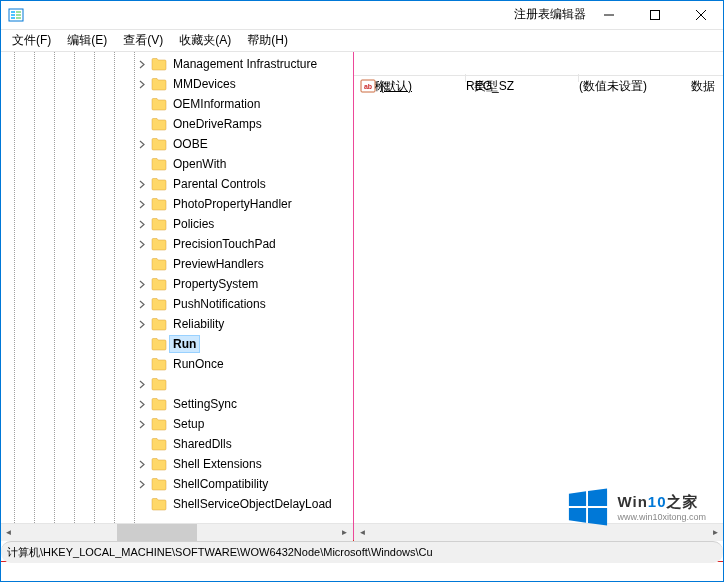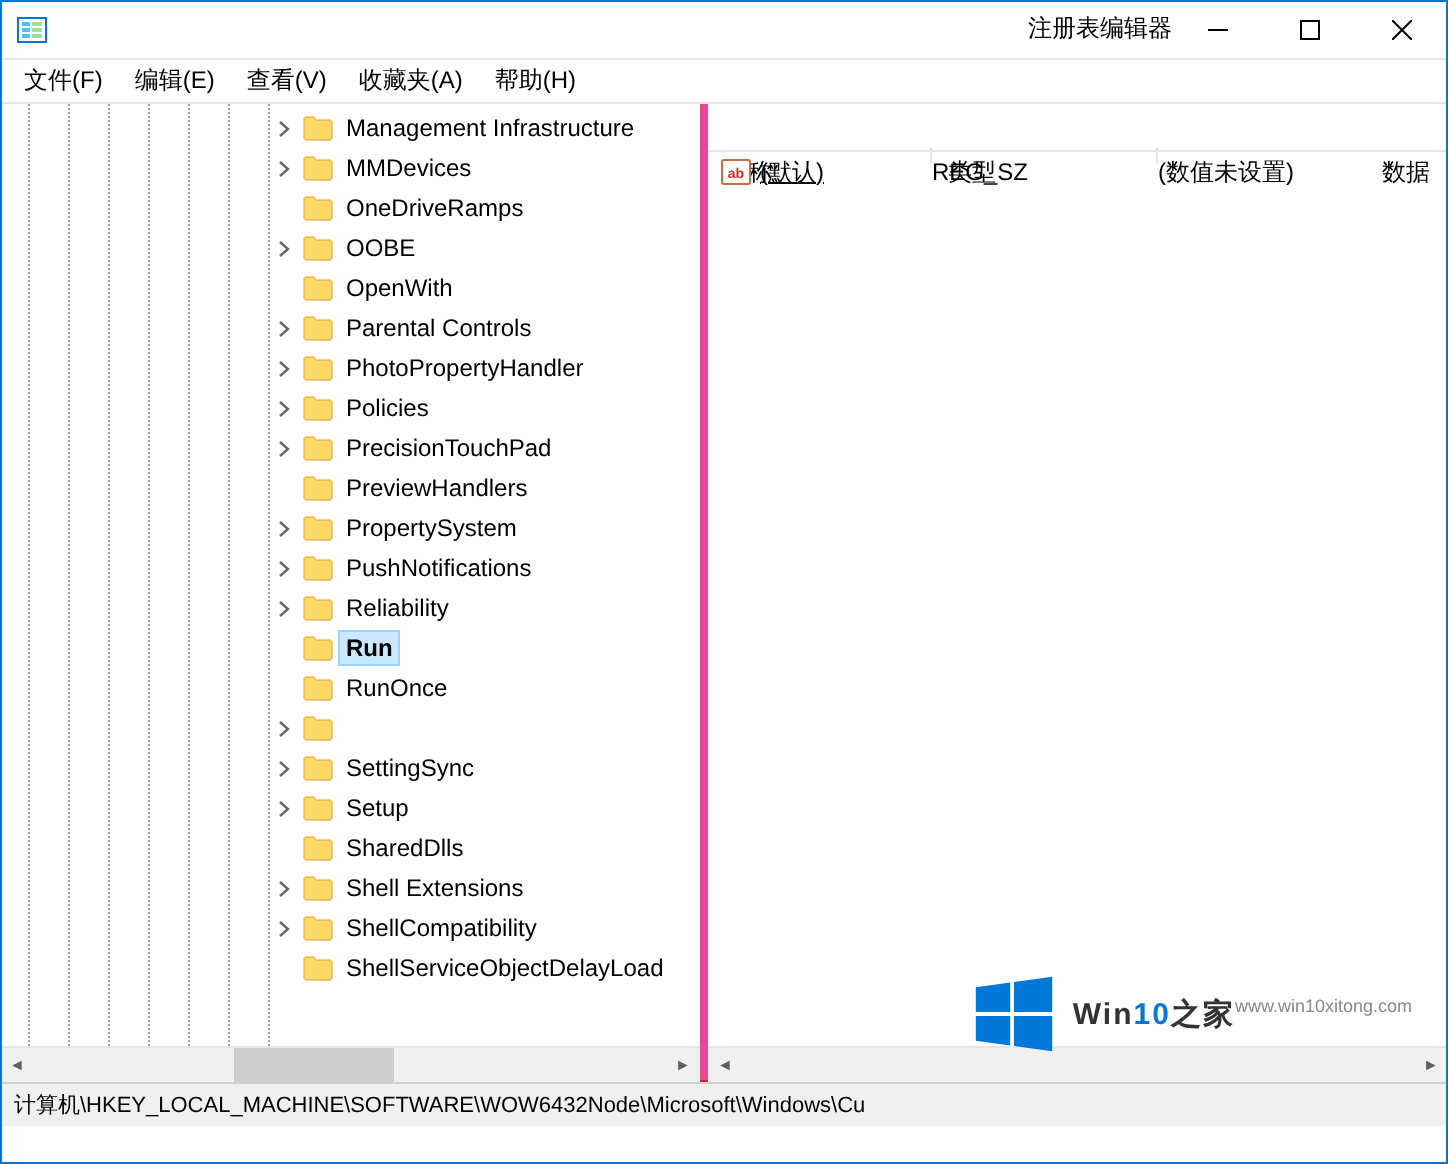--- a/index.html
+++ b/index.html
@@ -8,21 +8,21 @@
   .titlebar { height: 30px; background: #fff; display: flex; align-items: center; border-bottom: 1px solid #e5e5e5; }
   .titlebar-icon { width: 16px; height: 16px; margin: 0 6px 0 8px; display: inline-flex; }
   .titlebar-title { flex: 1; font-size: 12px; color: #000; text-align: right; }
   .win-controls { display: flex; height: 100%; }
   .win-btn { width: 46px; height: 30px; display: flex; align-items: center; justify-content: center; font-family: "Segoe MDL2 Assets", sans-serif; font-size: 10px; color: #000; }
 
   .menubar { height: 22px; display: flex; align-items: center; padding: 0 4px; background: #fff; border-bottom: 1px solid #e5e5e5; }
   .menu-item { padding: 2px 8px; font-size: 12px; color: #000; }
 
   .content { display: flex; height: 488px; }
-  .left-pane { width: 354px; border-right: 4px solid #ec4899; position: relative; display: flex; flex-direction: column; }
+  .left-pane { width: 354px; border-right: 1px solid #ec4899; position: relative; display: flex; flex-direction: column; }
   .right-pane { flex: 1; position: relative; display: flex; flex-direction: column; }
 
   .tree-area { flex: 1; overflow: hidden; position: relative; }
   .tree-lines { position: absolute; left: 0; top: 0; bottom: 0; display: flex; }
   .vline { width: 1px; height: 100%; background: repeating-linear-gradient(to bottom, #a0a0a0 0, #a0a0a0 1px, transparent 1px, transparent 2px); margin-left: 19px; }
   .vline:first-child { margin-left: 14px; }
 
   .tree-list { position: absolute; left: 135px; top: 2px; right: 0; overflow: hidden; }
   .tree-row { height: 20px; display: flex; align-items: center; white-space: nowrap; }
   .tree-row.selected .tree-label { background: #cce8ff; outline: 1px solid #99d1ff; font-weight: bold; }
@@ -47,26 +47,26 @@
 
   .list-body { flex: 1; overflow: hidden; }
   .list-row { display: flex; height: 20px; align-items: center; }
   .val-icon { width: 16px; height: 16px; margin: 0 4px 0 6px; display: inline-flex; }
   .val-icon svg { width: 16px; height: 16px; }
   .cell { font-size: 12px; color: #000; padding: 0 2px 0 0; }
   .cell.name { width: 86px; text-decoration: underline; }
   .cell.type { width: 113px; }
   .cell.data { flex: 1; }
 
-  .statusbar { height: 22px; background: #f0f0f0; border-top: 1px solid #d0d0d0; padding: 2px 6px; font-size: 11px; color: #000; overflow: hidden; white-space: nowrap; display: flex; align-items: center; }
+  .statusbar { height: 22px; background: #f0f0f0; border-top: 1px solid #d0d0d0; padding: 2px 6px; font-size: 11px; color: #000; overflow: hidden; white-space: nowrap; display: flex; align-items: center; border-radius: 10px; }
   .statusbar-wrap { border: 1px solid #d22; padding: 0; height: 22px; }
 
   .watermark { position: absolute; right: 18px; bottom: 54px; pointer-events: none; display: flex; align-items: center; gap: 8px; }
   .watermark .winlogo { width: 42px; height: 42px; }
-  .watermark .wmtext { display: flex; }
+  .watermark .wmtext { display: flex; flex-direction: column; }
   .wm-main { font-size: 15px; font-weight: bold; color: #333; letter-spacing: 1px; }
   .wm-main .accent { color: #0078d7; }
   .wm-sub { font-size: 9px; color: #888; }
 
   .outer-border { position: absolute; inset: 0; border: 1px solid #0078d7; pointer-events: none; }
 </style>
 </head>
 <body>
 
 <div class="titlebar">
@@ -142,20 +142,29 @@
               <svg width="9" height="9" viewBox="0 0 9 9">
                 <path d="M2 1 L6 4.5 L2 8" fill="none" stroke="#666" stroke-width="1.2"></path>
               </svg>
             </span>
             <span class="folder-icon">
               <svg viewBox="0 0 16 14">
                 <path d="M1 3 L1 12 C1 12.5 1.5 13 2 13 L14 13 C14.5 13 15 12.5 15 12 L15 4 C15 3.5 14.5 3 14 3 L7 3 L6 1.5 L2 1.5 C1.5 1.5 1 2 1 2.5 Z" fill="#ffd868" stroke="#d9a23b" stroke-width="0.5"></path>
               </svg>
             </span>
             <span class="tree-label">MMDevices</span>
+          </div>
+          <div class="tree-row">
+            <span class="expander blank"></span>
+            <span class="folder-icon">
+              <svg viewBox="0 0 16 14">
+                <path d="M1 3 L1 12 C1 12.5 1.5 13 2 13 L14 13 C14.5 13 15 12.5 15 12 L15 4 C15 3.5 14.5 3 14 3 L7 3 L6 1.5 L2 1.5 C1.5 1.5 1 2 1 2.5 Z" fill="#ffd868" stroke="#d9a23b" stroke-width="0.5"></path>
+              </svg>
+            </span>
+            <span class="tree-label">OEMInformation</span>
           </div>
           <div class="tree-row">
             <span class="expander blank"></span>
             <span class="folder-icon">
               <svg viewBox="0 0 16 14">
                 <path d="M1 3 L1 12 C1 12.5 1.5 13 2 13 L14 13 C14.5 13 15 12.5 15 12 L15 4 C15 3.5 14.5 3 14 3 L7 3 L6 1.5 L2 1.5 C1.5 1.5 1 2 1 2.5 Z" fill="#ffd868" stroke="#d9a23b" stroke-width="0.5"></path>
               </svg>
             </span>
             <span class="tree-label">OneDriveRamps</span>
           </div>

